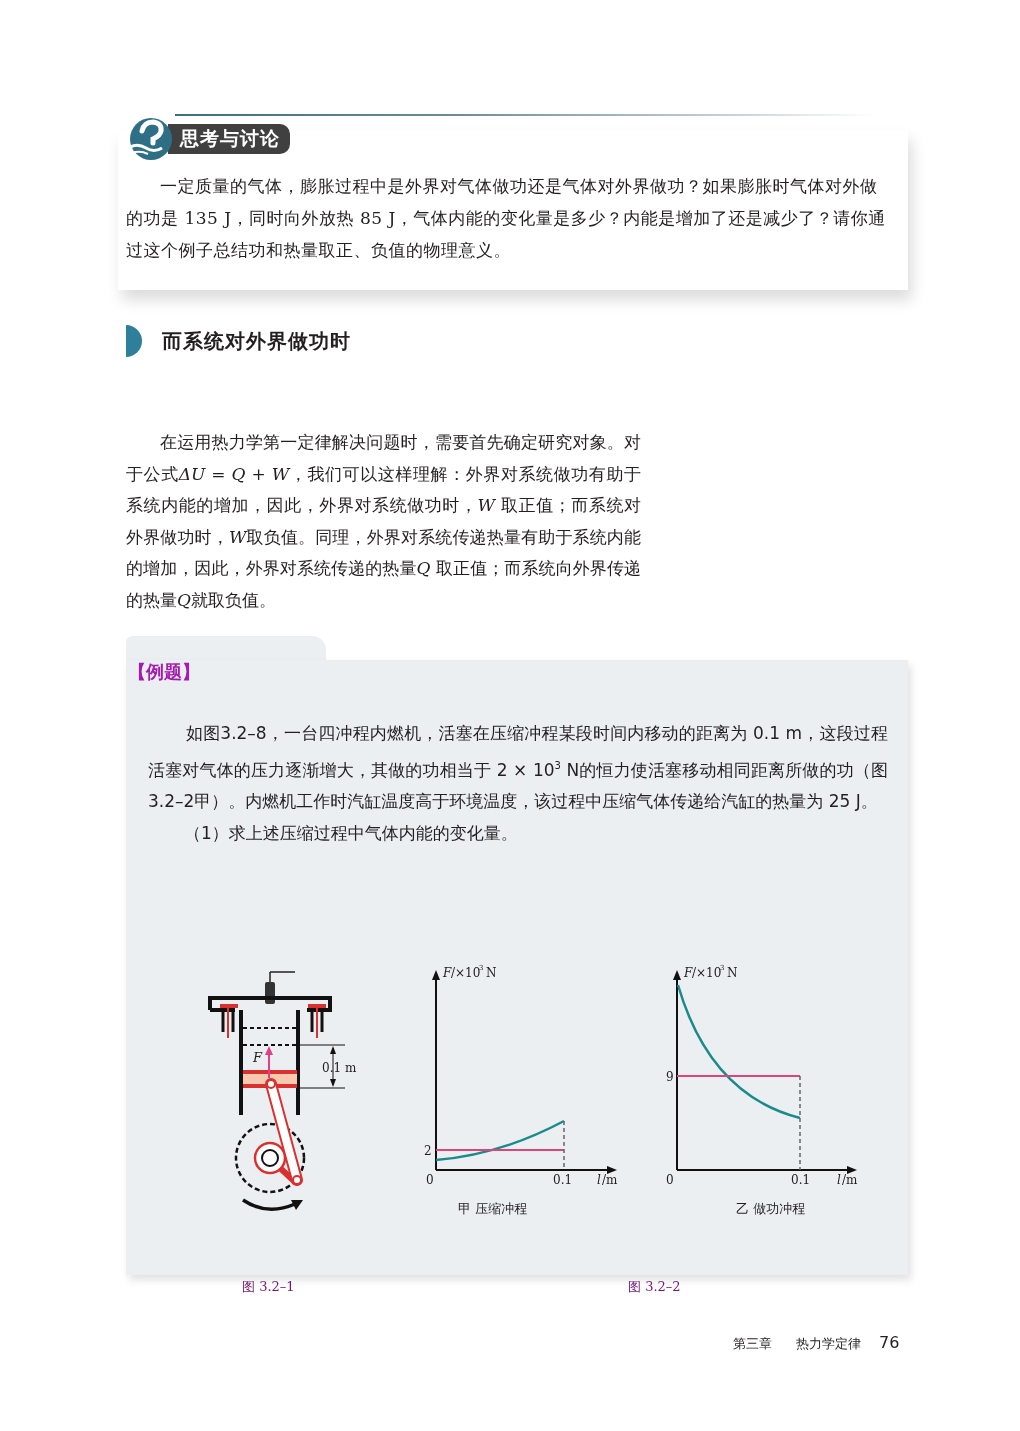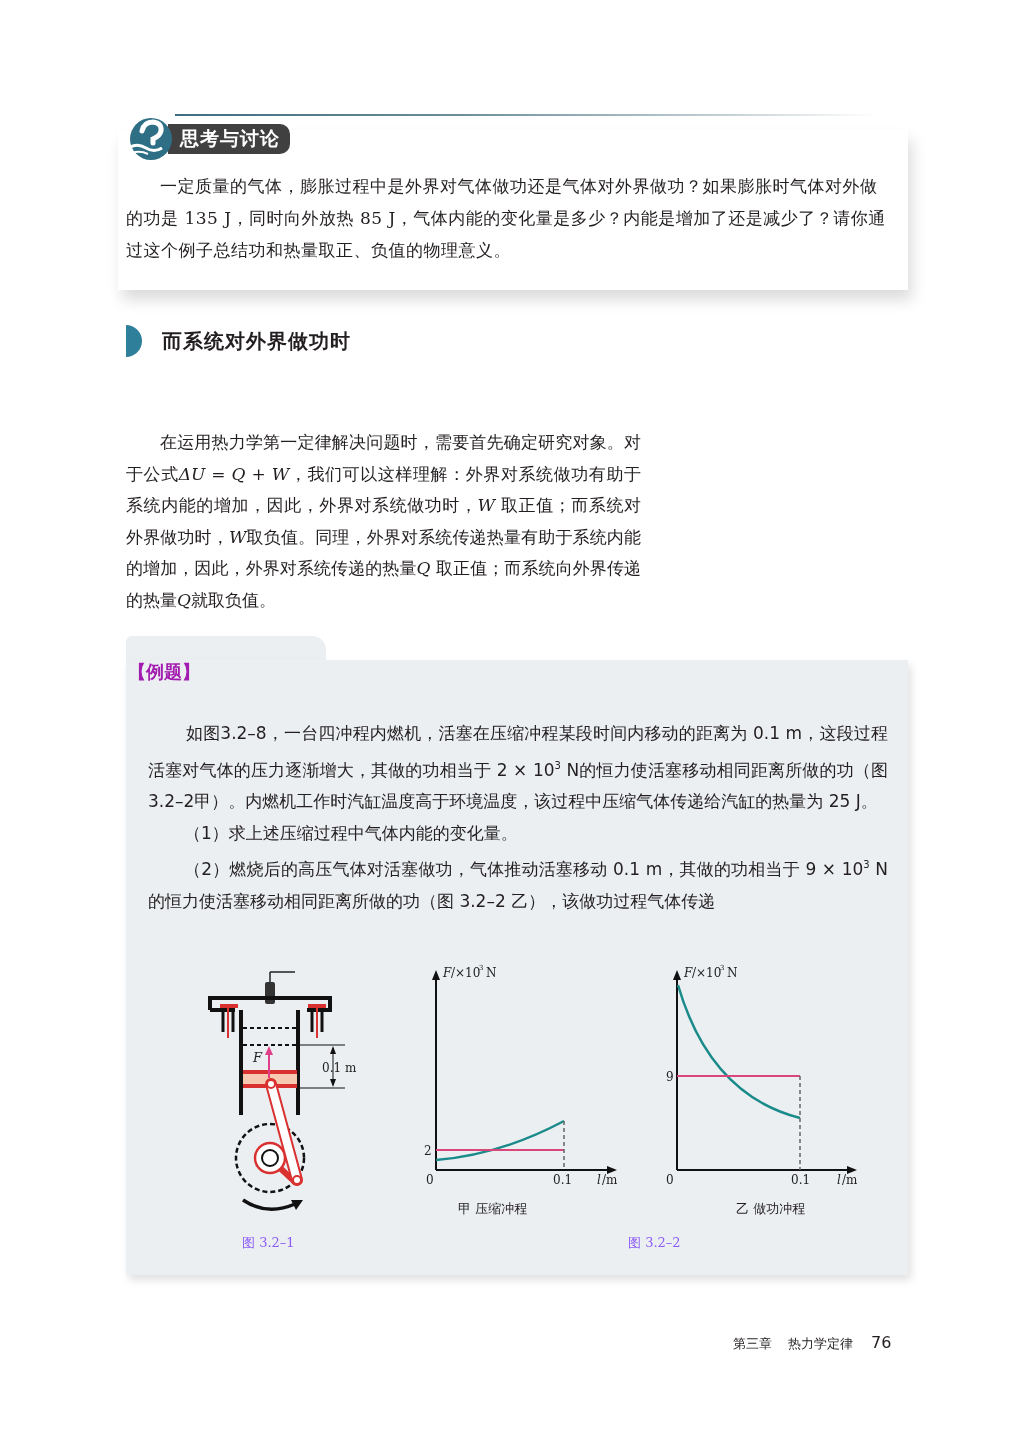--- a/index.html
+++ b/index.html
@@ -78,29 +78,29 @@
   sup { font-size: 10px; vertical-align: 7px; }
 
   .fig-engine { position: absolute; left: 195px; top: 960px; width: 180px; height: 260px; }
   .chart { position: absolute; top: 955px; width: 220px; height: 230px; }
   .chart-a { left: 410px; }
   .chart-b { left: 650px; }
   .chart-caption {
     position: absolute; font-family: "DejaVu Sans", "Liberation Sans", sans-serif; font-size: 13px; color: #231f20;
   }
   .fig-label {
-    position: absolute; font-family: "DejaVu Serif", "Liberation Serif", serif; font-size: 13px; color: #8b5cf6;
+    position: absolute; font-family: "DejaVu Serif", "Liberation Serif", serif; font-size: 13px; color: #701a75; margin-top: 44px;
   }
 
   .footer {
     position: absolute; left: 733px; top: 1333px; display: flex; align-items: baseline;
     font-family: "DejaVu Sans", "Liberation Sans", sans-serif; font-size: 13px; color: #231f20;
   }
   .footer .pg { font-size: 16px; margin-left: 18px; }
-  .footer .sec { margin-left: 16px; }
+  .footer .sec { margin-left: 24px; }
   svg text { font-family: "DejaVu Serif", "Liberation Serif", serif; }
 </style>
 </head>
 <body>
 
 <div class="top-rule"></div>
 
 <div class="discuss-box"></div>
 <div class="discuss-badge">
   <div class="badge-icon">
@@ -124,21 +124,20 @@
   <span>在运用热力学第一定律解决问题时，需要首先确定研究对象。对于公式</span><span class="math">ΔU = Q + W</span><span>，我们可以这样理解：外界对系统做功有助于系统内能的增加，因此，外界对系统做功时，</span><span class="math">W</span><span> 取正值；而系统对外界做功时，</span><span class="math">W</span><span>取负值。同理，外界对系统传递热量有助于系统内能的增加，因此，外界对系统传递的热量</span><span class="math">Q</span><span> 取正值；而系统向外界传递的热量</span><span class="math">Q</span><span>就取负值。</span>
 </div>
 
 <div class="example-tab"></div>
 <div class="example-box"></div>
 <div class="example-label">【例题】</div>
 
 <div class="example-text">
   <p><span>如图3.2–8，一台四冲程内燃机，活塞在压缩冲程某段时间内移动的距离为 0.1 m，这段过程活塞对气体的压力逐渐增大，其做的功相当于 2 × 10</span><sup>3</sup><span> N的恒力使活塞移动相同距离所做的功（图3.2–2甲）。内燃机工作时汽缸温度高于环境温度，该过程中压缩气体传递给汽缸的热量为 25 J。</span></p>
   <p class="q">（1）求上述压缩过程中气体内能的变化量。</p>
-  <p class="q"><span>（2）燃烧后的高压气体对活塞做功，气体推动活塞移动 0.1 m，其做的功相当于 9 × 10</span><sup>3</sup><span> N 的恒力使活塞移动相同距离所做的功（图 3.2–2 乙），该做功过程气体传递</span></p>
 </div>
 
 <div class="fig-engine">
   <svg width="180" height="260" viewBox="0 0 180 260">
 
     <path d="M75 12 L100 12" stroke="#222" stroke-width="1.5" fill="none"></path>
     <line x1="75" y1="12" x2="75" y2="22" stroke="#222" stroke-width="1.5"></line>
     <rect x="70" y="22" width="10" height="22" rx="2" fill="#333"></rect>
 
     <path d="M15 50 L15 38 L135 38 L135 50 L112 50" stroke="#111" stroke-width="4" fill="none"></path>

